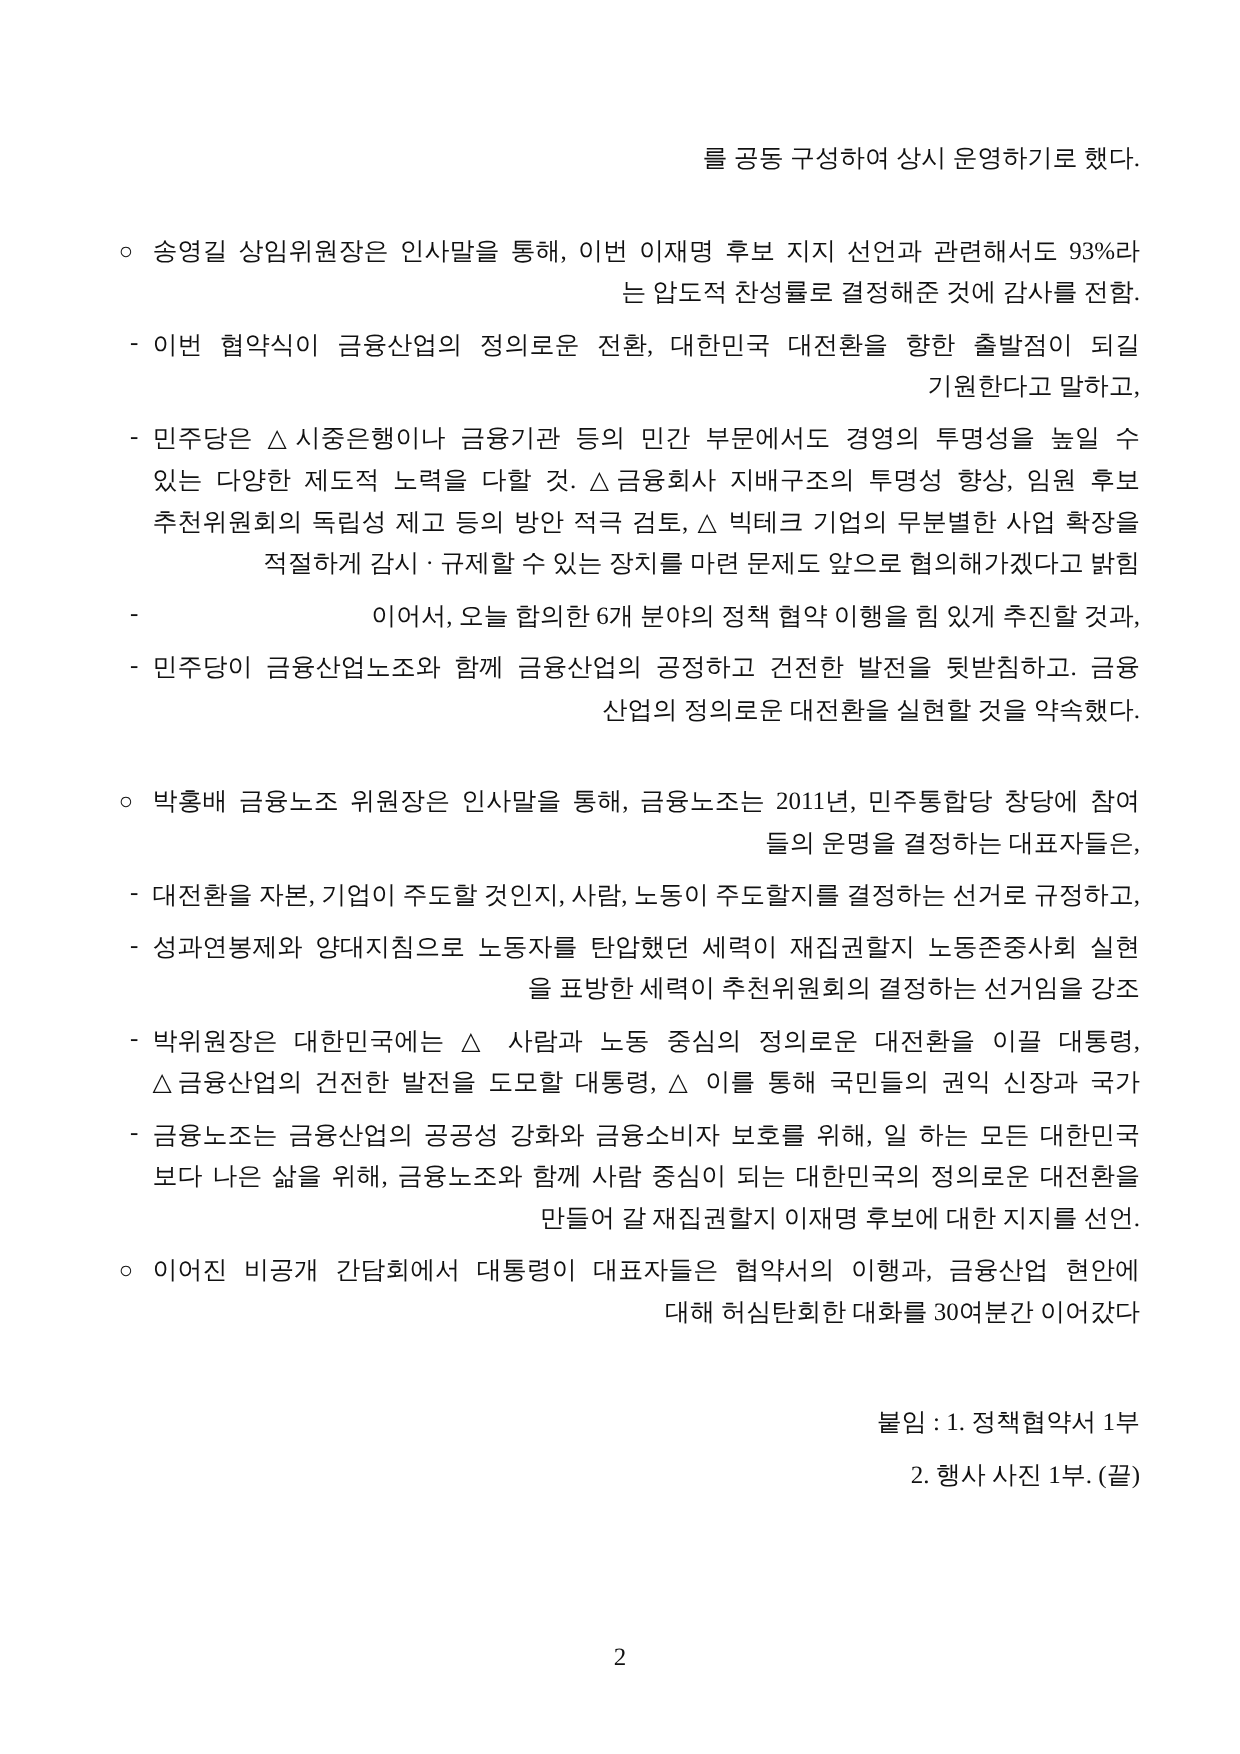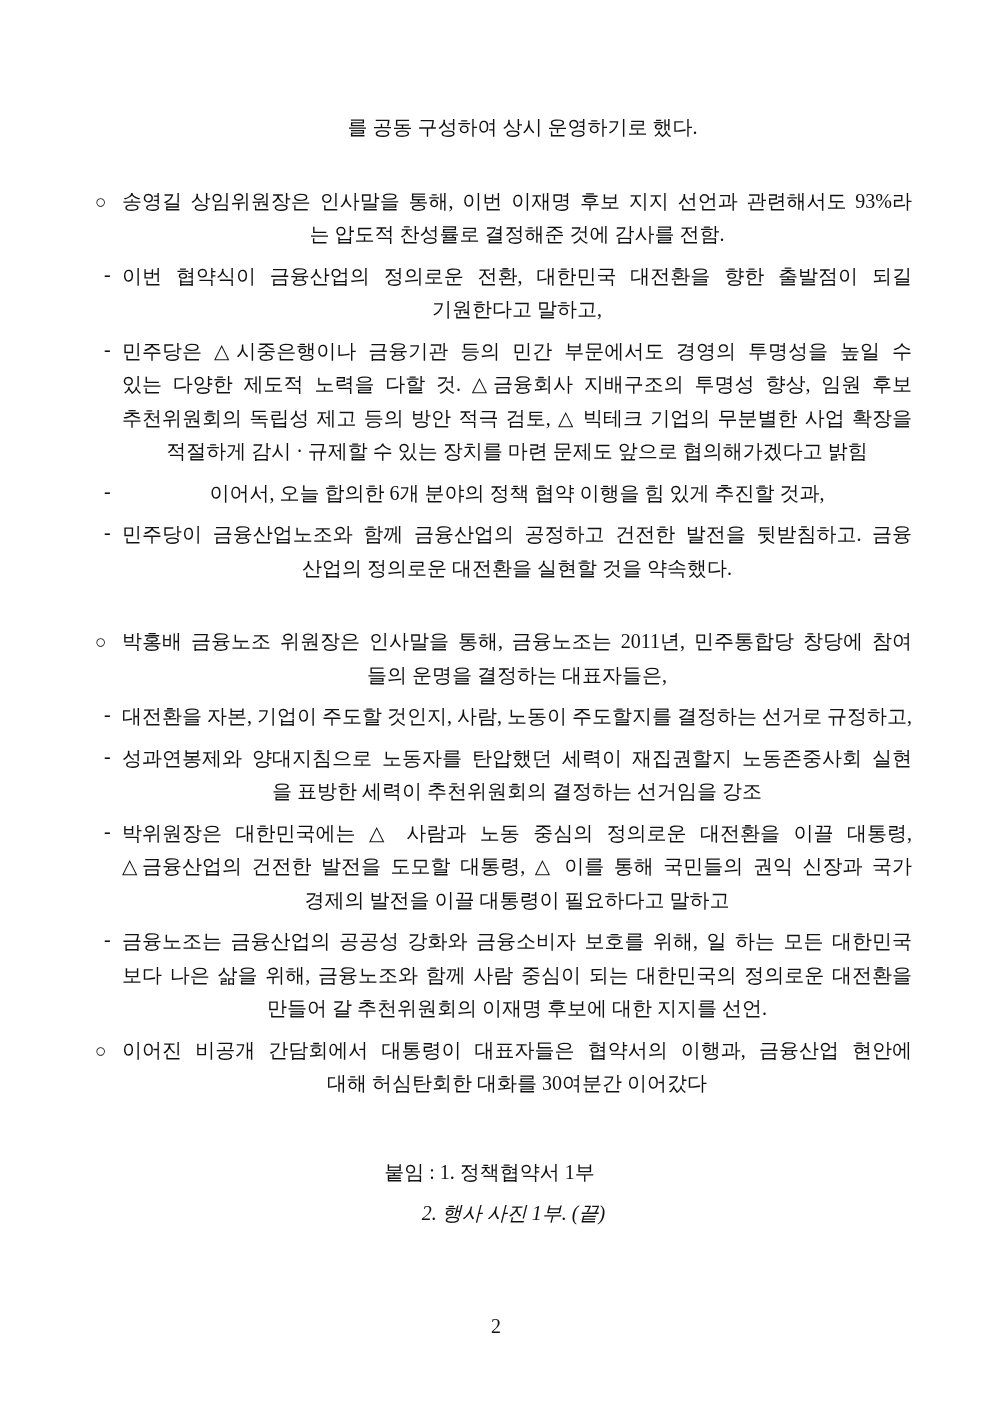--- a/index.html
+++ b/index.html
@@ -26,32 +26,32 @@
     position: relative;
     margin-left: 122px;
     margin-right: 80px;
     font-size: 20px;
     line-height: 33.5px;
     letter-spacing: 0;
   }
   .para + .para { margin-top: 8px; }
   .para.indent-intro { margin-left: 133px; }
   .para.indent-attachment { margin-left: 67px; margin-right: 80px; }
-  .para.indent-attachment-sub { margin-left: 115px; font-style: italic; }
+  .para.indent-attachment-sub { margin-left: 115px; }
   .para.gap-section { margin-top: 40px; }
   .para.gap-attachment { margin-top: 55px; }
   .marker {
     position: absolute;
     top: 0;
     font-size: 20px;
     line-height: 33.5px;
   }
   .marker.circle { left: -27px; font-size: 19px; }
   .marker.dash { left: -18px; top: -2px; }
-  .line { text-align: center; }
+  .line { text-align: right; }
   .line.jline {
     text-align: justify;
     text-align-last: justify;
     -moz-text-align-last: justify;
   }
   .page-number {
     position: absolute;
     top: 1310px;
     left: 0;
     width: 100%;
@@ -106,27 +106,26 @@
       </div>
       <div class="para indent-body">
         <span class="marker dash">-</span>
         <div class="line jline">성과연봉제와 양대지침으로 노동자를 탄압했던 세력이 재집권할지 노동존중사회 실현</div>
         <div class="line">을 표방한 세력이 추천위원회의 결정하는 선거임을 강조</div>
       </div>
       <div class="para indent-body">
         <span class="marker dash">-</span>
         <div class="line jline">박위원장은 대한민국에는 △ 사람과 노동 중심의 정의로운 대전환을 이끌 대통령,</div>
         <div class="line jline">△금융산업의 건전한 발전을 도모할 대통령, △ 이를 통해 국민들의 권익 신장과 국가</div>
-        <div class="line">경제의 발전을 이끌 대통령이 필요하다고 말하고</div>
       </div>
       <div class="para indent-body">
         <span class="marker dash">-</span>
         <div class="line jline">금융노조는 금융산업의 공공성 강화와 금융소비자 보호를 위해, 일 하는 모든 대한민국</div>
         <div class="line jline">보다 나은 삶을 위해, 금융노조와 함께 사람 중심이 되는 대한민국의 정의로운 대전환을</div>
-        <div class="line">만들어 갈 추천위원회의 이재명 후보에 대한 지지를 선언.</div>
+        <div class="line">만들어 갈 재집권할지 이재명 후보에 대한 지지를 선언.</div>
       </div>
       <div class="para indent-body">
         <span class="marker circle">○</span>
         <div class="line jline">이어진 비공개 간담회에서 대통령이 대표자들은 협약서의 이행과, 금융산업 현안에</div>
         <div class="line">대해 허심탄회한 대화를 30여분간 이어갔다</div>
       </div>
       <div class="para indent-attachment gap-attachment">
         <div class="line">붙임 : 1. 정책협약서 1부</div>
       </div>
       <div class="para indent-attachment-sub">

